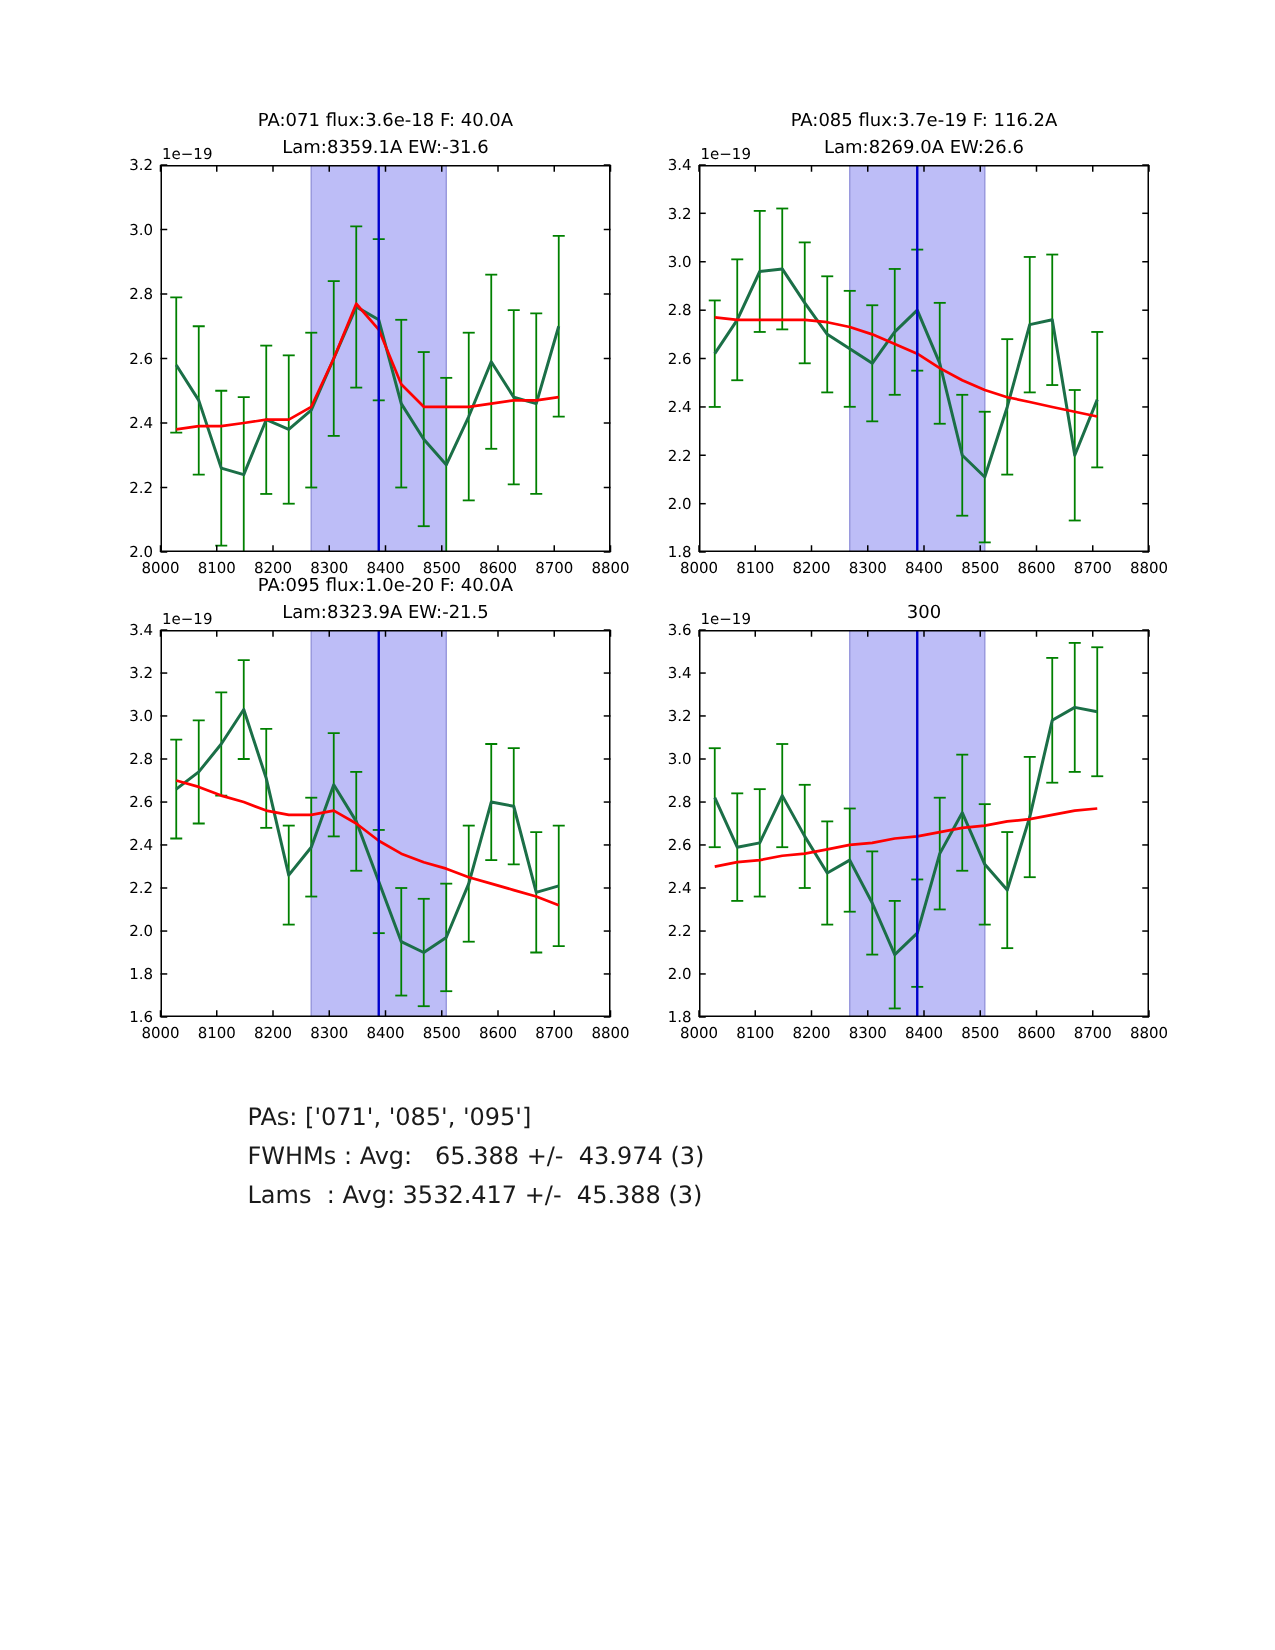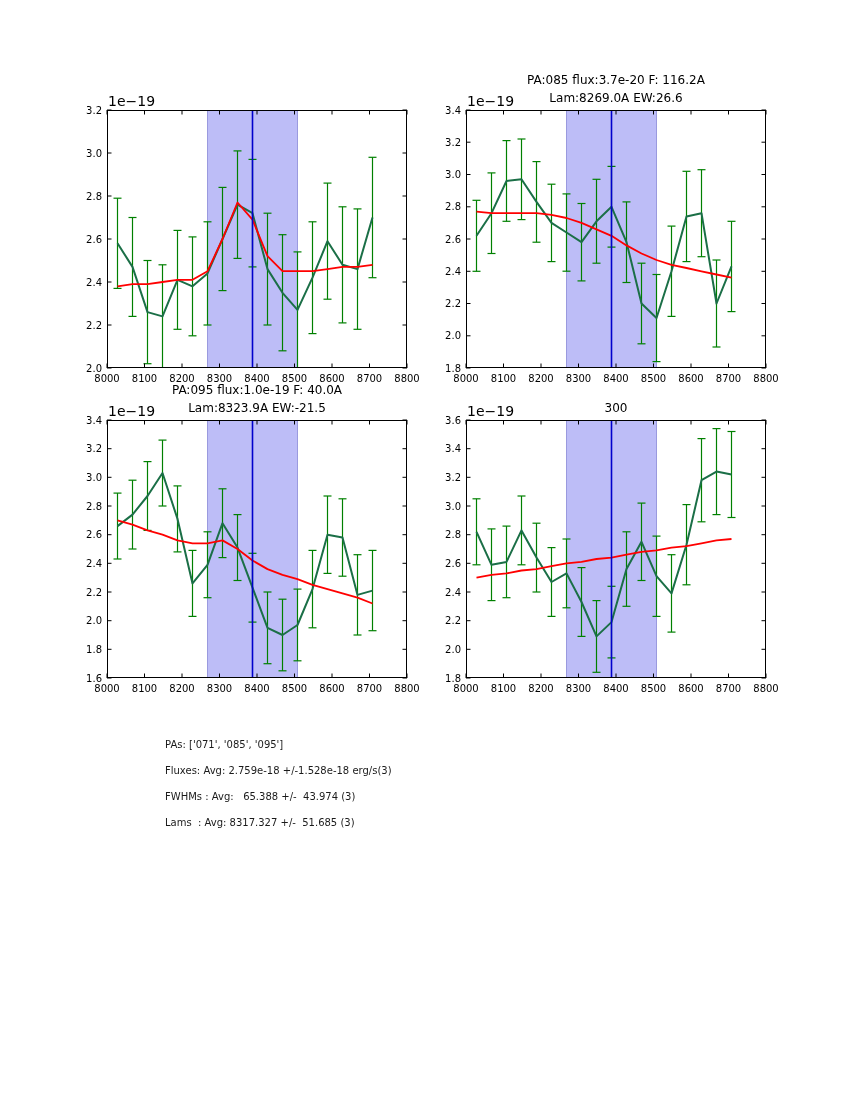--- a/index.html
+++ b/index.html
@@ -5,33 +5,35 @@
   html,body{margin:0;padding:0;background:#ffffff;}
   body{width:850px;height:1100px;font-family:"DejaVu Sans",sans-serif;}
   .page{position:relative;width:850px;height:1100px;background:#ffffff;overflow:hidden;}
   .subplot{position:absolute;width:300px;height:258px;}
   .plot-title{
     position:absolute;bottom:100%;left:-70px;right:-70px;margin-bottom:3px;
     text-align:center;font-size:12px;line-height:18px;white-space:pre-line;color:#000;
   }
   .offset-label{
     position:absolute;bottom:100%;left:1px;margin-bottom:1px;
-    font-size:14px;color:#000;
+    font-size:10px;color:#000;
   }
   svg.plot-canvas{position:absolute;left:0;top:0;width:300px;height:258px;overflow:visible;}
   svg text{font-family:"DejaVu Sans",sans-serif;font-size:10px;fill:#000;}
-  .stats{position:absolute;left:165px;top:732px;font-size:10px;line-height:26px;color:#1a1a1a;}
+  .stats{position:absolute;left:165px;top:732px;font-size:16px;line-height:26px;color:#1a1a1a;}
   .stats-line{white-space:pre;}
 </style>
 </head>
 <body>
 
 <div class="page">
 
   <div class="subplot" style="left:107px;top:110px;">
+    <div class="plot-title">PA:071 flux:3.6e-18 F: 40.0A
+Lam:8359.1A EW:-31.6</div>
     <div class="offset-label">1e−19</div>
     <svg class="plot-canvas" id="plot-svg-0" viewBox="0 0 300 258">
         <defs>
           <clipPath id="clip0">
             <rect x="0" y="0" width="300" height="258"></rect>
           </clipPath>
         </defs>
         <rect x="100.5" y="0" width="90.0" height="258" fill="#bdbdf7"></rect>
         <line x1="100.5" y1="0" x2="100.5" y2="258" stroke="#9a9ade" stroke-width="1"></line>
         <line x1="190.5" y1="0" x2="190.5" y2="258" stroke="#9a9ade" stroke-width="1"></line>
@@ -146,21 +148,21 @@
           <text x="-5" y="175.5" text-anchor="end">2.4</text>
           <text x="-5" y="132.5" text-anchor="end">2.6</text>
           <text x="-5" y="89.5" text-anchor="end">2.8</text>
           <text x="-5" y="46.5" text-anchor="end">3.0</text>
           <text x="-5" y="3.5" text-anchor="end">3.2</text>
         </g>
       </svg>
   </div>
 
   <div class="subplot" style="left:466px;top:110px;">
-    <div class="plot-title">PA:085 flux:3.7e-20 F: 116.2A
+    <div class="plot-title">PA:085 flux:3.7e-19 F: 116.2A
 Lam:8269.0A EW:26.6</div>
     <div class="offset-label">1e−19</div>
     <svg class="plot-canvas" id="plot-svg-1" viewBox="0 0 300 258">
         <defs>
           <clipPath id="clip1">
             <rect x="0" y="0" width="300" height="258"></rect>
           </clipPath>
         </defs>
         <rect x="100.5" y="0" width="90.0" height="258" fill="#bdbdf7"></rect>
         <line x1="100.5" y1="0" x2="100.5" y2="258" stroke="#9a9ade" stroke-width="1"></line>
@@ -282,21 +284,21 @@
           <text x="-5" y="132.5" text-anchor="end">2.6</text>
           <text x="-5" y="100.3" text-anchor="end">2.8</text>
           <text x="-5" y="68.0" text-anchor="end">3.0</text>
           <text x="-5" y="35.7" text-anchor="end">3.2</text>
           <text x="-5" y="3.5" text-anchor="end">3.4</text>
         </g>
       </svg>
   </div>
 
   <div class="subplot" style="left:107px;top:420px;">
-    <div class="plot-title">PA:095 flux:1.0e-19 F: 40.0A
+    <div class="plot-title">PA:095 flux:1.0e-20 F: 40.0A
 Lam:8323.9A EW:-21.5</div>
     <div class="offset-label">1e−19</div>
     <svg class="plot-canvas" id="plot-svg-2" viewBox="0 0 300 258">
         <defs>
           <clipPath id="clip2">
             <rect x="0" y="0" width="300" height="258"></rect>
           </clipPath>
         </defs>
         <rect x="100.5" y="0" width="90.0" height="258" fill="#bdbdf7"></rect>
         <line x1="100.5" y1="0" x2="100.5" y2="258" stroke="#9a9ade" stroke-width="1"></line>
@@ -560,18 +562,17 @@
           <text x="-5" y="89.5" text-anchor="end">3.0</text>
           <text x="-5" y="60.8" text-anchor="end">3.2</text>
           <text x="-5" y="32.2" text-anchor="end">3.4</text>
           <text x="-5" y="3.5" text-anchor="end">3.6</text>
         </g>
       </svg>
   </div>
 
   <div class="stats">
     <div class="stats-line">PAs: ['071', '085', '095']</div>
-    <div class="stats-line">Fluxes: Avg: 2.759e-18 +/-1.528e-18 erg/s(3)</div>
     <div class="stats-line">FWHMs : Avg:   65.388 +/-  43.974 (3)</div>
-    <div class="stats-line">Lams  : Avg: 8317.327 +/-  51.685 (3)</div>
+    <div class="stats-line">Lams  : Avg: 3532.417 +/-  45.388 (3)</div>
   </div>
 
 </div>
 
 </body></html>

